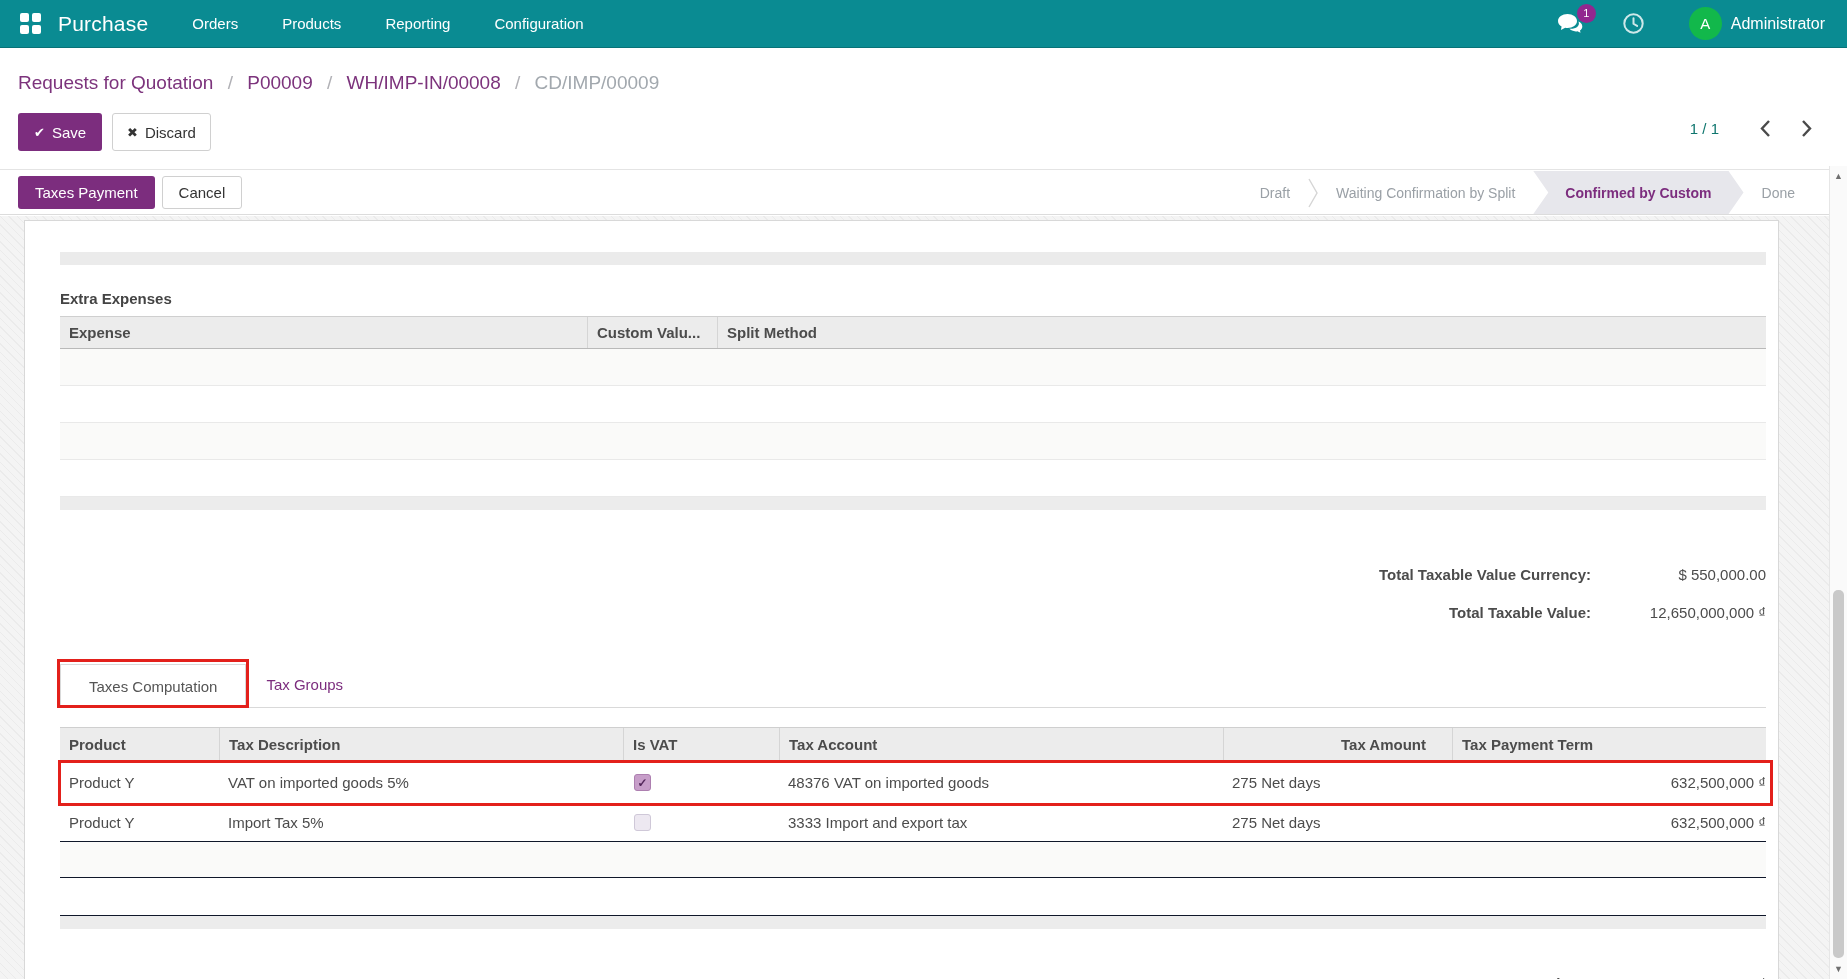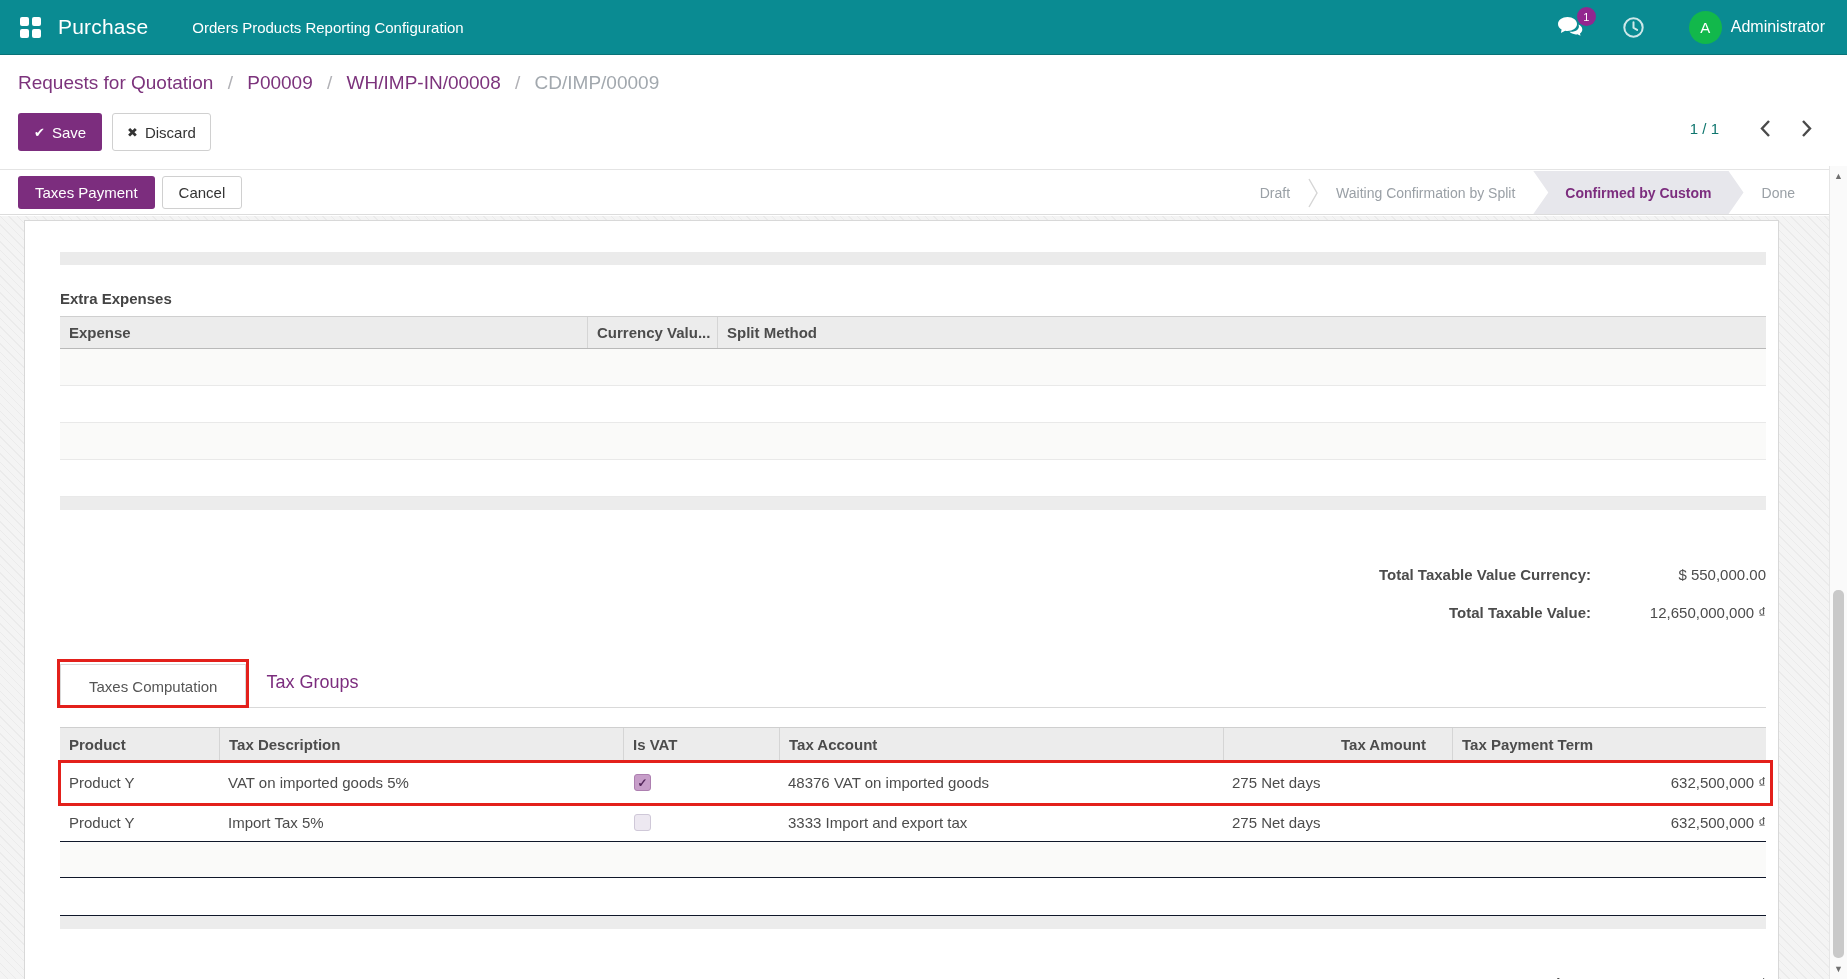--- a/index.html
+++ b/index.html
@@ -1,26 +1,26 @@
 <!DOCTYPE html>
 <html><head>
 <meta charset="utf-8">
 <style>
   * { margin:0; padding:0; box-sizing:border-box; }
   body { font-family:"Liberation Sans", sans-serif; }
   .screen { position:relative; width:1847px; height:979px; background:#fff; overflow:hidden; color:#4c4c4c; }
 
   
-  .navbar { position:absolute; top:0; left:0; right:0; height:55px; background:#0a8b92;
+  .navbar { position:absolute; top:0; left:0; right:0; height:48px; background:#0a8b92;
             display:flex; align-items:center; padding:0 22px 0 20px; color:#fff;
             border-bottom:1px solid rgba(0,0,0,.18); }
   .apps-icon { width:21px; height:21px; display:flex; flex-wrap:wrap; gap:3px; cursor:pointer; }
   .apps-icon span { width:9px; height:9px; background:#fff; border-radius:2px; }
   .brand { font-size:21px; font-weight:500; margin-left:17px; letter-spacing:.2px; cursor:pointer; }
-  .nav-menu { display:flex; margin-left:42px; font-size:15px; }
+  .nav-menu { display:flex; margin-left:42px; gap:40px; font-size:15px; }
   .nav-menu div { cursor:pointer; padding:4px 2px; }
   .nav-right { margin-left:auto; display:flex; align-items:center; }
   .msg-wrap { position:relative; cursor:pointer; }
   .badge { position:absolute; top:-9px; right:-12px; min-width:19px; height:19px; border-radius:50%;
            background:#92278f; font-size:11px; display:flex; align-items:center; justify-content:center; }
   .clock-wrap { margin-left:38px; cursor:pointer; display:flex; }
   .avatar { width:33px; height:33px; border-radius:50%; background:#12b84b; margin-left:44px;
             display:flex; align-items:center; justify-content:center; font-size:15px; cursor:pointer; }
   .username { margin-left:9px; font-size:16px; cursor:pointer; }
 
@@ -85,21 +85,21 @@
   .total-label { font-weight:700; color:#4c4c4c; }
   .total-value { text-align:right; color:#4c4c4c; }
   .tv-wide { width:175px; } .tv-narrow { width:155px; }
 
   
   .tabs { position:relative; margin-top:31px; height:50px; border-bottom:1px solid #d9d9d9;
           display:flex; align-items:flex-end; }
   .tab-active { height:44px; display:flex; align-items:center; padding:0 28px; background:#fff;
                 border:1px solid #d9d9d9; border-bottom:1px solid #fff; margin-bottom:-1px;
                 font-size:15px; color:#555; cursor:pointer; position:relative; z-index:1; }
-  .tab-link { margin-left:20px; margin-bottom:14px; font-size:18px; color:#7c2d7e; cursor:pointer; }
+  .tab-link { margin-left:20px; margin-bottom:14px; font-size:15px; color:#7c2d7e; cursor:pointer; }
   .red-box-tab { position:absolute; left:-3px; top:1px; width:192px; height:49px;
                  border:3px solid #e3201b; z-index:2; pointer-events:none; }
 
   
   .tax-table { position:relative; margin-top:19px; font-size:15px; }
   .tax-head { height:35px; }
   .tax-row { display:flex; border-bottom:1px solid #0f172a; }
   .tax-row.r1 { height:42px; }
   .tax-row.r2 { height:38px; }
   .tax-row.empty1 { height:36px; background:#fafaf9; }
@@ -217,21 +217,21 @@
   <div class="content">
     <div class="sheet">
 
       <div class="gray-strip"></div>
 
       <div class="section-title">Extra Expenses</div>
 
       <div class="tbl">
         <div class="tbl-head ee-head">
           <div class="cell ee-c1">Expense</div>
-          <div class="cell ee-c3">Currency Valu...</div>
+          <div class="cell ee-c3">Custom Valu...</div>
           <div class="cell ee-c4">Split Method</div>
         </div>
         <div class="ee-row stripe"></div>
         <div class="ee-row"></div>
         <div class="ee-row stripe"></div>
         <div class="ee-row"></div>
         <div class="tbl-foot"></div>
       </div>
 
       <div class="totals totals-upper">

